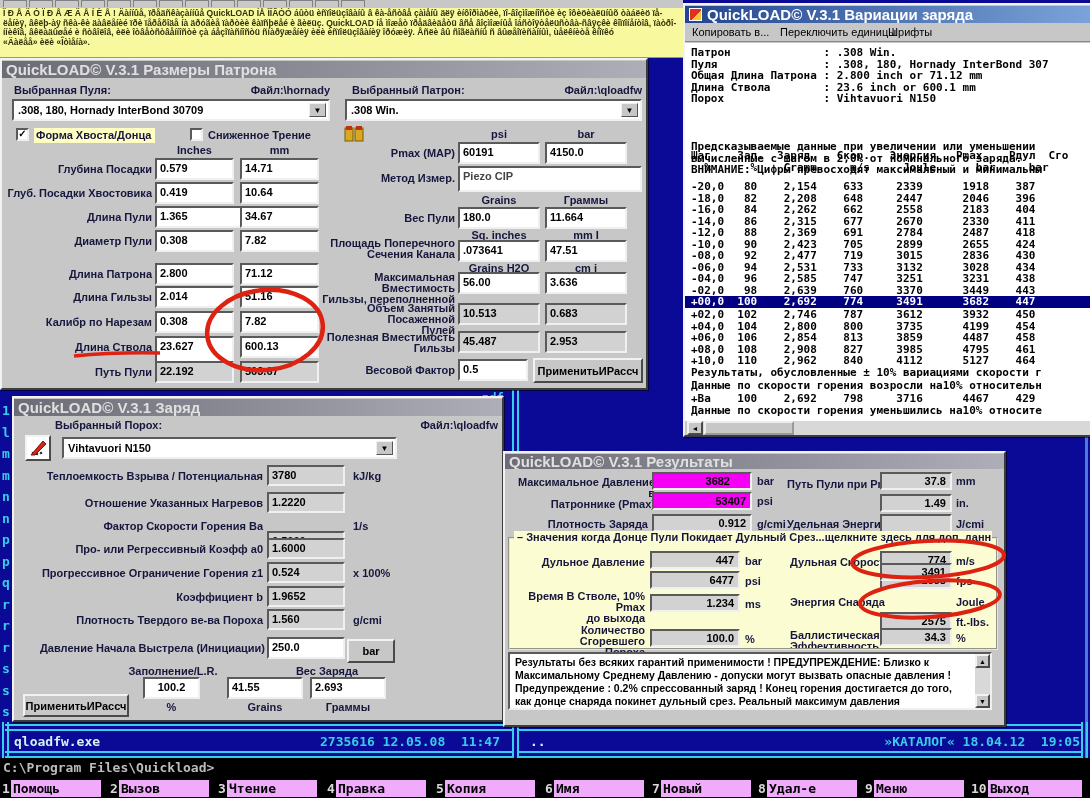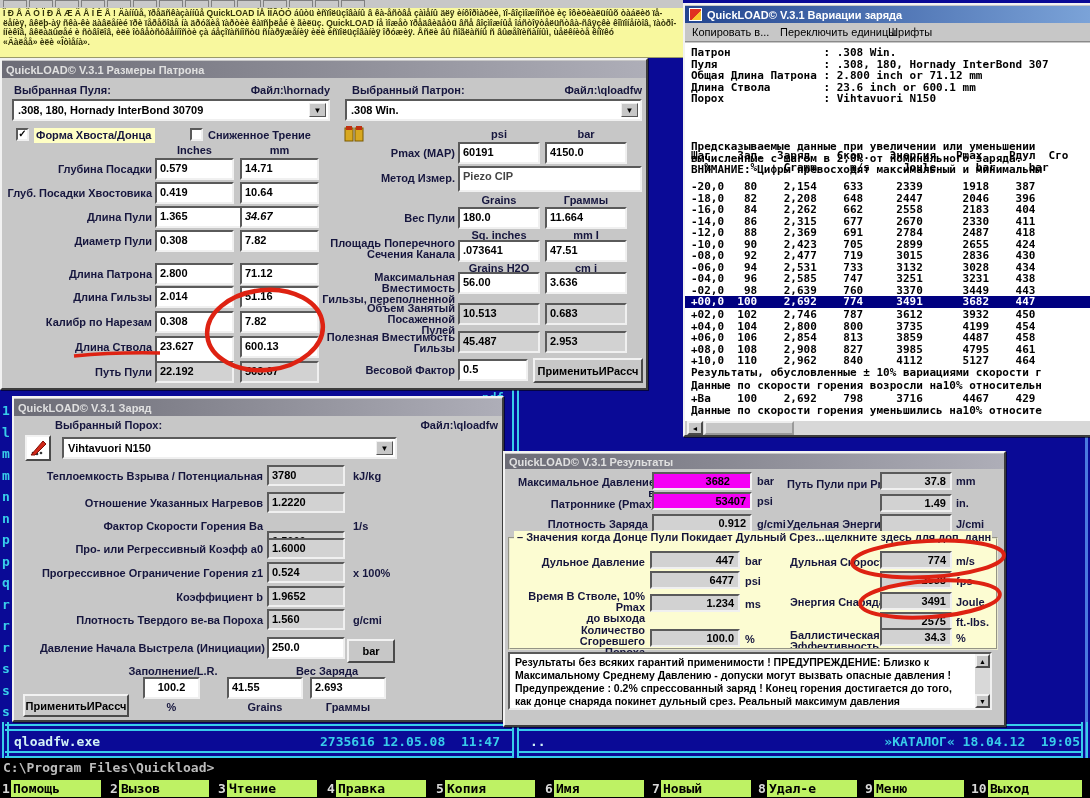--- a/index.html
+++ b/index.html
@@ -11,21 +11,21 @@
   .abs { position:absolute; }
   .win {
     position:absolute; background:#c7c7c7;
     border-top:2px solid #f2f2f2; border-left:2px solid #f2f2f2;
     border-right:2px solid #3c3c3c; border-bottom:2px solid #3c3c3c;
     box-shadow:1px 1px 0 rgba(0,0,0,.55);
   }
   .tbar {
     position:absolute; left:2px; right:2px; top:2px; height:17px;
     display:flex; align-items:center; gap:5px; padding:0 4px;
-    font-weight:bold; font-size:11px; white-space:nowrap; overflow:hidden;
+    font-weight:bold; font-size:15px; white-space:nowrap; overflow:hidden;
   }
   .tbar.inact { background:linear-gradient(90deg,#6c6c76,#aeaeb8); color:#e0e0e0; }
   .tbar.act   { background:linear-gradient(90deg,#23458f,#7ba3d8); color:#fff; }
   .lbl  { position:absolute; font-size:11px; font-weight:bold; color:#16163e; white-space:nowrap; }
   .lblr { position:absolute; font-size:11px; font-weight:bold; color:#16163e; text-align:right; white-space:nowrap; }
   .lblw { position:absolute; font-size:11px; font-weight:bold; color:#16163e; text-align:right; line-height:11px; }
   .hdr  { position:absolute; font-size:11px; font-weight:bold; color:#16163e; text-align:center; }
   .ed {
     position:absolute; background:#fff;
     border-top:2px solid #5a5a5a; border-left:2px solid #5a5a5a;
@@ -65,21 +65,21 @@
   .vpre { position:absolute; white-space:pre; color:#000;
           font:bold 11px/11.5px "DejaVu Sans Mono","Liberation Mono",monospace; }
   .vsel { position:absolute; background:#000080; color:#fff; white-space:pre;
           font:bold 11px/12px "DejaVu Sans Mono","Liberation Mono",monospace; padding-left:6px; }
   .dosfiles { position:absolute; white-space:pre; color:#38cdea;
               font:bold 12px/14.35px "DejaVu Sans Mono","Liberation Mono",monospace; overflow:hidden; }
   .dline-h { position:absolute; height:7px; border-top:2px solid #38cdea; border-bottom:2px solid #38cdea; }
   .dline-v { position:absolute; width:7px; border-left:2px solid #38cdea; border-right:2px solid #38cdea; }
   .dostxt { position:absolute; font:bold 13px "DejaVu Sans Mono","Liberation Mono",monospace; white-space:pre; }
   .fnum { position:absolute; top:781px; color:#d8d8d8; font:bold 13px "DejaVu Sans Mono","Liberation Mono",monospace; }
-  .fkey { position:absolute; top:780px; height:17px; background:#bef264; color:#000;
+  .fkey { position:absolute; top:780px; height:17px; background:#f0abfc; color:#000;
           font:bold 13px/17px "DejaVu Sans Mono","Liberation Mono",monospace; padding-left:2px; width:90px; }
   .tbtn { position:absolute; top:0; height:7px; width:24px; background:#c9c9c9; border:1px solid #808080; border-bottom:none; }
   .group {
     position:absolute; background:#fcfcd2;
     border:2px groove #e8e8d0;
   }
   .legend { position:absolute; font-size:11px; font-weight:bold; color:#14143a; background:#fcfcd2; padding:0 3px; white-space:nowrap; }
   .sbbtn { background:#c7c7c7; border-top:2px solid #f2f2f2; border-left:2px solid #f2f2f2;
            border-right:2px solid #4a4a4a; border-bottom:2px solid #4a4a4a;
            display:flex; align-items:center; justify-content:center; font-size:7px; color:#000; position:absolute; }
@@ -213,21 +213,21 @@
 <div class="hdr" style="left:240px;top:144px;width:79px;">mm</div>
 
 <div class="lblr" style="left:2px;top:163px;width:150px;">Глубина Посадки</div>
 <div class="ed" style="left:155px;top:158px;width:79px;height:22px;">0.579</div>
 <div class="ed" style="left:240px;top:158px;width:79px;height:22px;">14.71</div>
 <div class="lblr" style="left:2px;top:187px;width:150px;">Глуб. Посадки Хвостовика</div>
 <div class="ed" style="left:155px;top:182px;width:79px;height:22px;">0.419</div>
 <div class="ed" style="left:240px;top:182px;width:79px;height:22px;">10.64</div>
 <div class="lblr" style="left:2px;top:211px;width:150px;">Длина Пули</div>
 <div class="ed" style="left:155px;top:206px;width:94px;height:22px;">1.365</div>
-<div class="ed" style="left:240px;top:206px;width:79px;height:22px;font-style:italic;">34.67</div>
+<div class="ed" style="left:240px;top:206px;width:79px;height:22px;">34.67</div>
 <div class="lblr" style="left:2px;top:235px;width:150px;">Диаметр Пули</div>
 <div class="ed" style="left:155px;top:230px;width:79px;height:22px;">0.308</div>
 <div class="ed" style="left:240px;top:230px;width:79px;height:22px;">7.82</div>
 <div class="lblr" style="left:2px;top:268px;width:150px;">Длина Патрона</div>
 <div class="ed" style="left:155px;top:263px;width:79px;height:22px;">2.800</div>
 <div class="ed" style="left:240px;top:263px;width:79px;height:22px;">71.12</div>
 <div class="lblr" style="left:2px;top:291px;width:150px;">Длина Гильзы</div>
 <div class="ed" style="left:155px;top:286px;width:79px;height:22px;">2.014</div>
 <div class="ed" style="left:240px;top:286px;width:79px;height:22px;">51.16</div>
 <div class="lblr" style="left:2px;top:316px;width:150px;">Калибр по Нарезам</div>
@@ -398,21 +398,21 @@
 <div class="lbl" style="left:745px;top:575px;">psi</div>
 <div class="lbl" style="left:790px;top:556px;">Дульная Скорость</div>
 <div class="ed ro rt" style="left:880px;top:551px;width:72px;height:18px;padding:1px 4px;">774</div>
 <div class="lbl" style="left:956px;top:555px;">m/s</div>
 <div class="ed ro rt" style="left:880px;top:571px;width:72px;height:18px;padding:1px 4px;">2538</div>
 <div class="lbl" style="left:956px;top:575px;">fps</div>
 <div class="lblw" style="left:520px;top:591px;width:125px;"><span>Время В Стволе, 10% Pmax</span><br><span>до выхода</span></div>
 <div class="ed ro rt" style="left:650px;top:594px;width:90px;height:18px;padding:1px 4px;">1.234</div>
 <div class="lbl" style="left:745px;top:598px;">ms</div>
 <div class="lbl" style="left:790px;top:596px;">Энергия Снаряда</div>
-<div class="ed ro rt" style="left:880px;top:592px;width:72px;height:18px;padding:1px 4px;">3491</div>
+<div class="ed ro rt" style="left:880px;top:563px;width:72px;height:18px;padding:1px 4px;">3491</div>
 <div class="lbl" style="left:956px;top:596px;">Joule</div>
 <div class="ed ro rt" style="left:880px;top:612px;width:72px;height:18px;padding:1px 4px;">2575</div>
 <div class="lbl" style="left:956px;top:616px;">ft.-lbs.</div>
 <div class="lblw" style="left:520px;top:625px;width:125px;"><span>Количество Сгоревшего</span><br><span>Пороха</span></div>
 <div class="ed ro rt" style="left:650px;top:629px;width:90px;height:18px;padding:1px 4px;">100.0</div>
 <div class="lbl" style="left:745px;top:633px;">%</div>
 <div class="lblw" style="left:790px;top:630px;width:100px;text-align:left;height:18px;overflow:hidden;"><span>Баллистическая</span><br><span>Эффективность</span></div>
 <div class="ed ro rt" style="left:880px;top:628px;width:72px;height:18px;padding:1px 4px;">34.3</div>
 <div class="lbl" style="left:956px;top:632px;">%</div>
 

